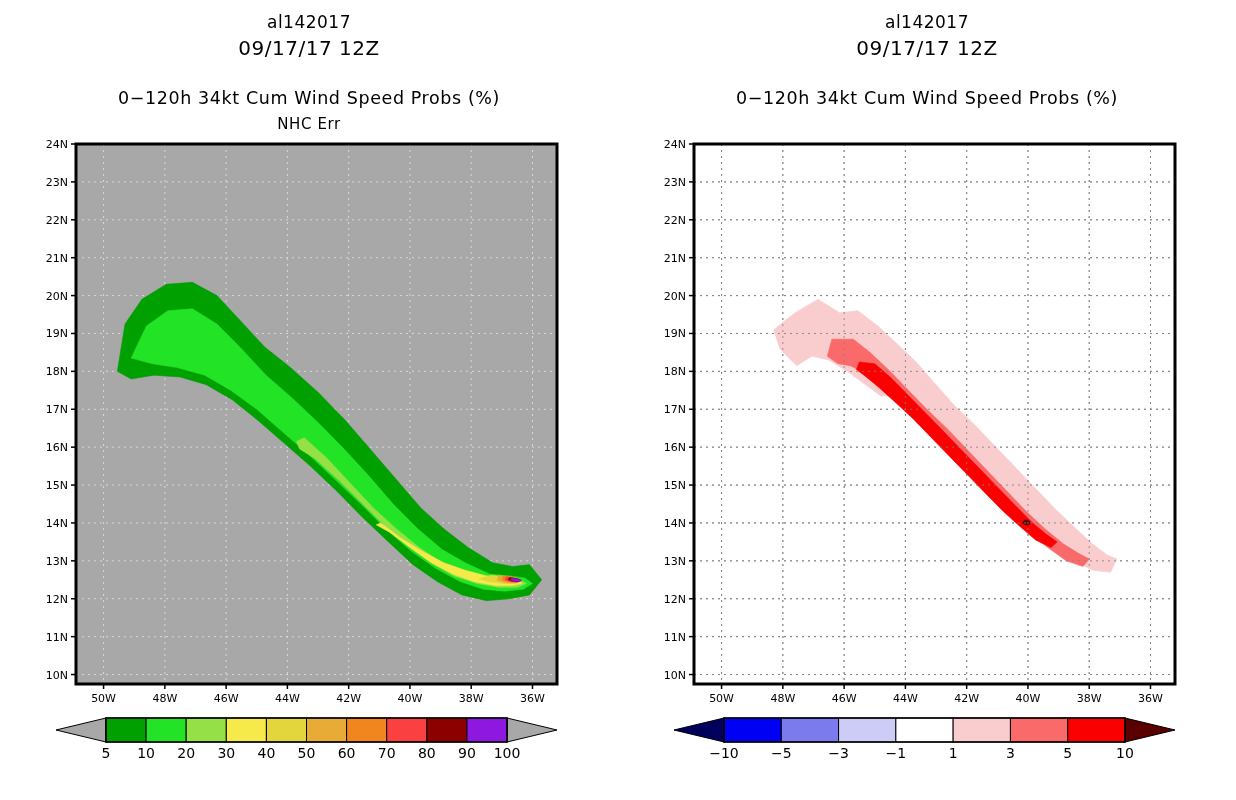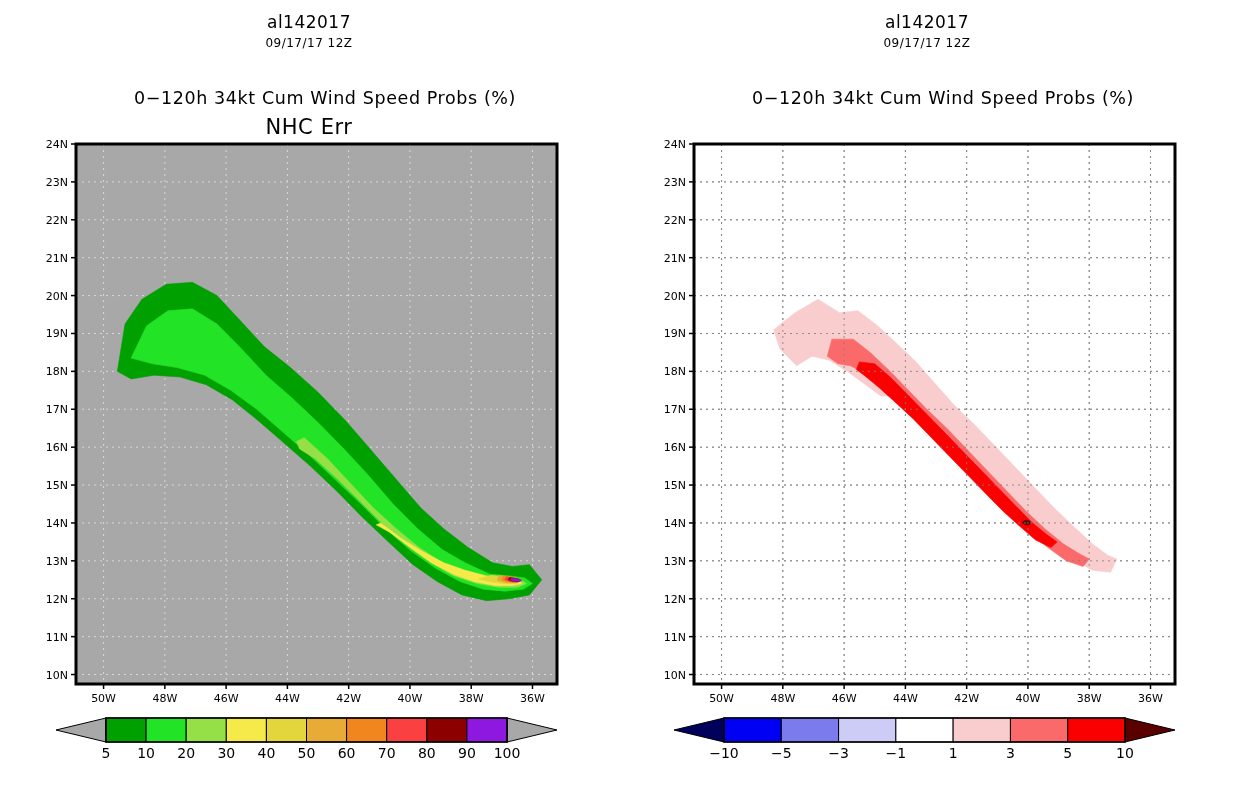--- a/index.html
+++ b/index.html
@@ -4,23 +4,23 @@
 <style>
   html,body{margin:0;padding:0;background:#ffffff;}
   body{width:1236px;height:800px;font-family:"DejaVu Sans",sans-serif;overflow:hidden;}
   .page{position:relative;width:1236px;height:800px;background:#fff;}
   .panel{position:absolute;top:0;width:618px;height:800px;}
   .panel-left{left:0;}
   .panel-right{left:618px;}
 
   .titles{position:absolute;left:0;width:618px;text-align:center;color:#000;}
   .t-storm{top:12px;font-size:17px;letter-spacing:.5px;}
-  .t-date{top:36px;font-size:12px;letter-spacing:.5px;}
-  .t-main{top:88px;font-size:17.5px;letter-spacing:.6px;padding-left:16px;}
-  .t-sub{top:115px;font-size:21px;letter-spacing:.6px;}
+  .t-date{top:36px;font-size:20px;letter-spacing:.5px;}
+  .t-main{top:88px;font-size:17.5px;letter-spacing:.6px;}
+  .t-sub{top:115px;font-size:15px;letter-spacing:.6px;}
 
   .plotwrap{position:absolute;}
   .plotwrap svg{display:block;}
 
   .cbwrap{position:absolute;}
   .cbwrap svg{display:block;}
 
   .tick-text{font-family:"DejaVu Sans",sans-serif;font-size:11px;fill:#000;}
   .cb-text{font-family:"DejaVu Sans",sans-serif;font-size:14px;fill:#000;}
 </style>

